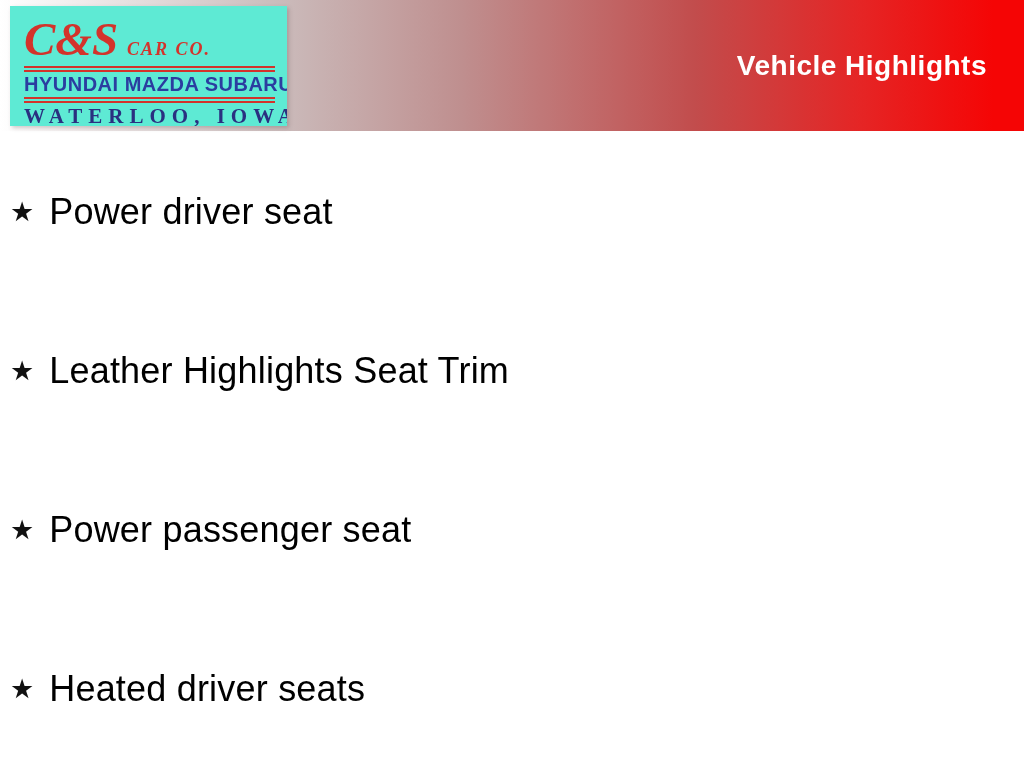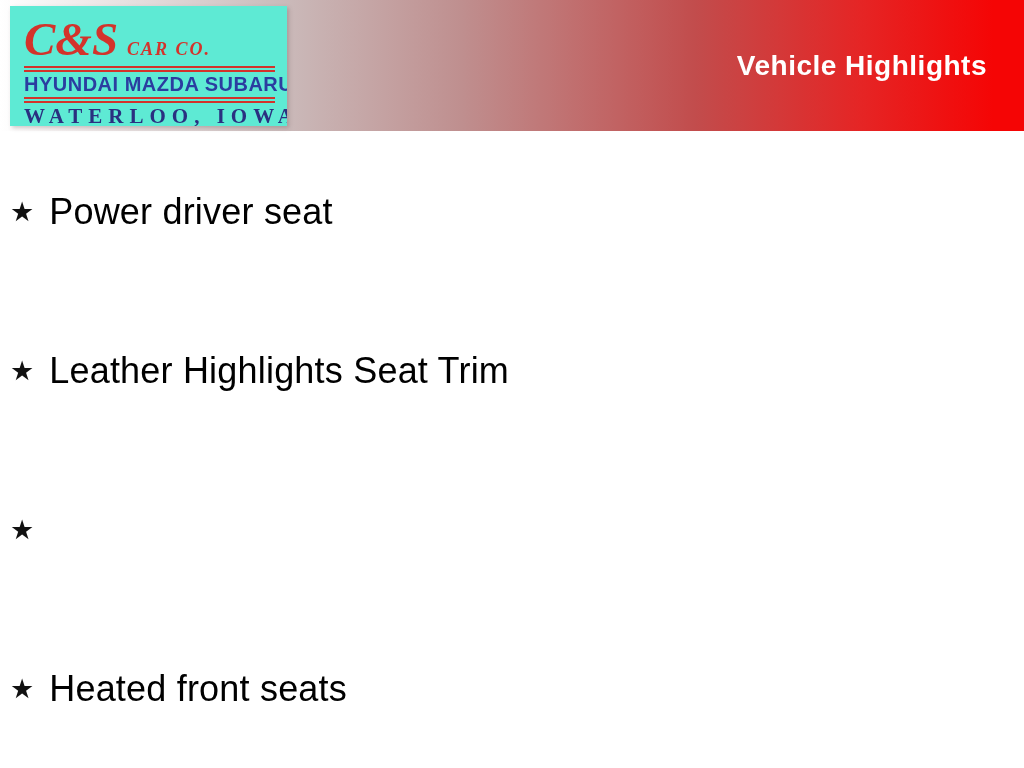--- a/index.html
+++ b/index.html
@@ -136,20 +136,21 @@
     <span class="item-label">Power driver seat</span>
   </div>
 
   <div class="list-item item-1">
     <span class="star">★</span>
     <span class="item-label">Leather Highlights Seat Trim</span>
   </div>
 
   <div class="list-item item-2">
     <span class="star">★</span>
+    <span class="item-label">Power passenger seat</span>
   </div>
 
   <div class="list-item item-3">
     <span class="star">★</span>
-    <span class="item-label">Heated front seats</span>
+    <span class="item-label">Heated driver seats</span>
   </div>
 
 </div>
 
 </body></html>

